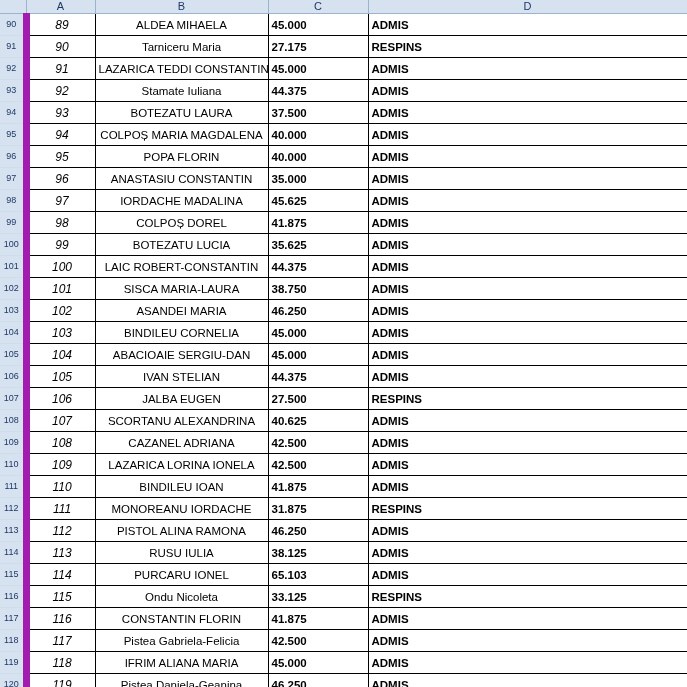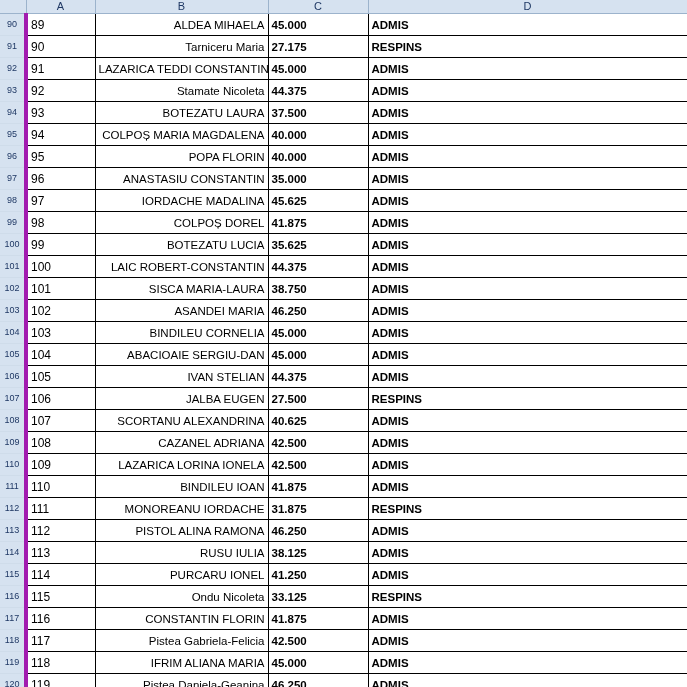--- a/index.html
+++ b/index.html
@@ -71,25 +71,27 @@
     font-size: 11.5px;
     color: #000000;
     padding: 0 3px;
     vertical-align: middle;
     background: #ffffff;
     white-space: nowrap;
     overflow: hidden;
     line-height: 20px;
   }
   td.cell.a {
+    text-align: center;
     font-size: 12px;
-    border-left: 4px solid #a21caf;
+    border-left: 7px solid #a21caf;
+    font-style: italic;
   }
   td.cell.b {
-    text-align: right;
+    text-align: center;
   }
   td.cell.c {
     text-align: left;
     font-weight: bold;
   }
   td.cell.d {
     text-align: left;
     font-weight: bold;
   }
   .top-border-row td.cell {
@@ -133,21 +135,21 @@
         <tr>
           <td class="rowhead">92</td>
           <td class="cell a">91</td>
           <td class="cell b">LAZARICA TEDDI CONSTANTIN</td>
           <td class="cell c">45.000</td>
           <td class="cell d">ADMIS</td>
         </tr>
         <tr>
           <td class="rowhead">93</td>
           <td class="cell a">92</td>
-          <td class="cell b">Stamate Nicoleta</td>
+          <td class="cell b">Stamate Iuliana</td>
           <td class="cell c">44.375</td>
           <td class="cell d">ADMIS</td>
         </tr>
         <tr>
           <td class="rowhead">94</td>
           <td class="cell a">93</td>
           <td class="cell b">BOTEZATU LAURA</td>
           <td class="cell c">37.500</td>
           <td class="cell d">ADMIS</td>
         </tr>
@@ -288,21 +290,21 @@
           <td class="rowhead">114</td>
           <td class="cell a">113</td>
           <td class="cell b">RUSU  IULIA</td>
           <td class="cell c">38.125</td>
           <td class="cell d">ADMIS</td>
         </tr>
         <tr>
           <td class="rowhead">115</td>
           <td class="cell a">114</td>
           <td class="cell b">PURCARU IONEL</td>
-          <td class="cell c">41.250</td>
+          <td class="cell c">65.103</td>
           <td class="cell d">ADMIS</td>
         </tr>
         <tr>
           <td class="rowhead">116</td>
           <td class="cell a">115</td>
           <td class="cell b">Ondu Nicoleta</td>
           <td class="cell c">33.125</td>
           <td class="cell d">RESPINS</td>
         </tr>
         <tr>

